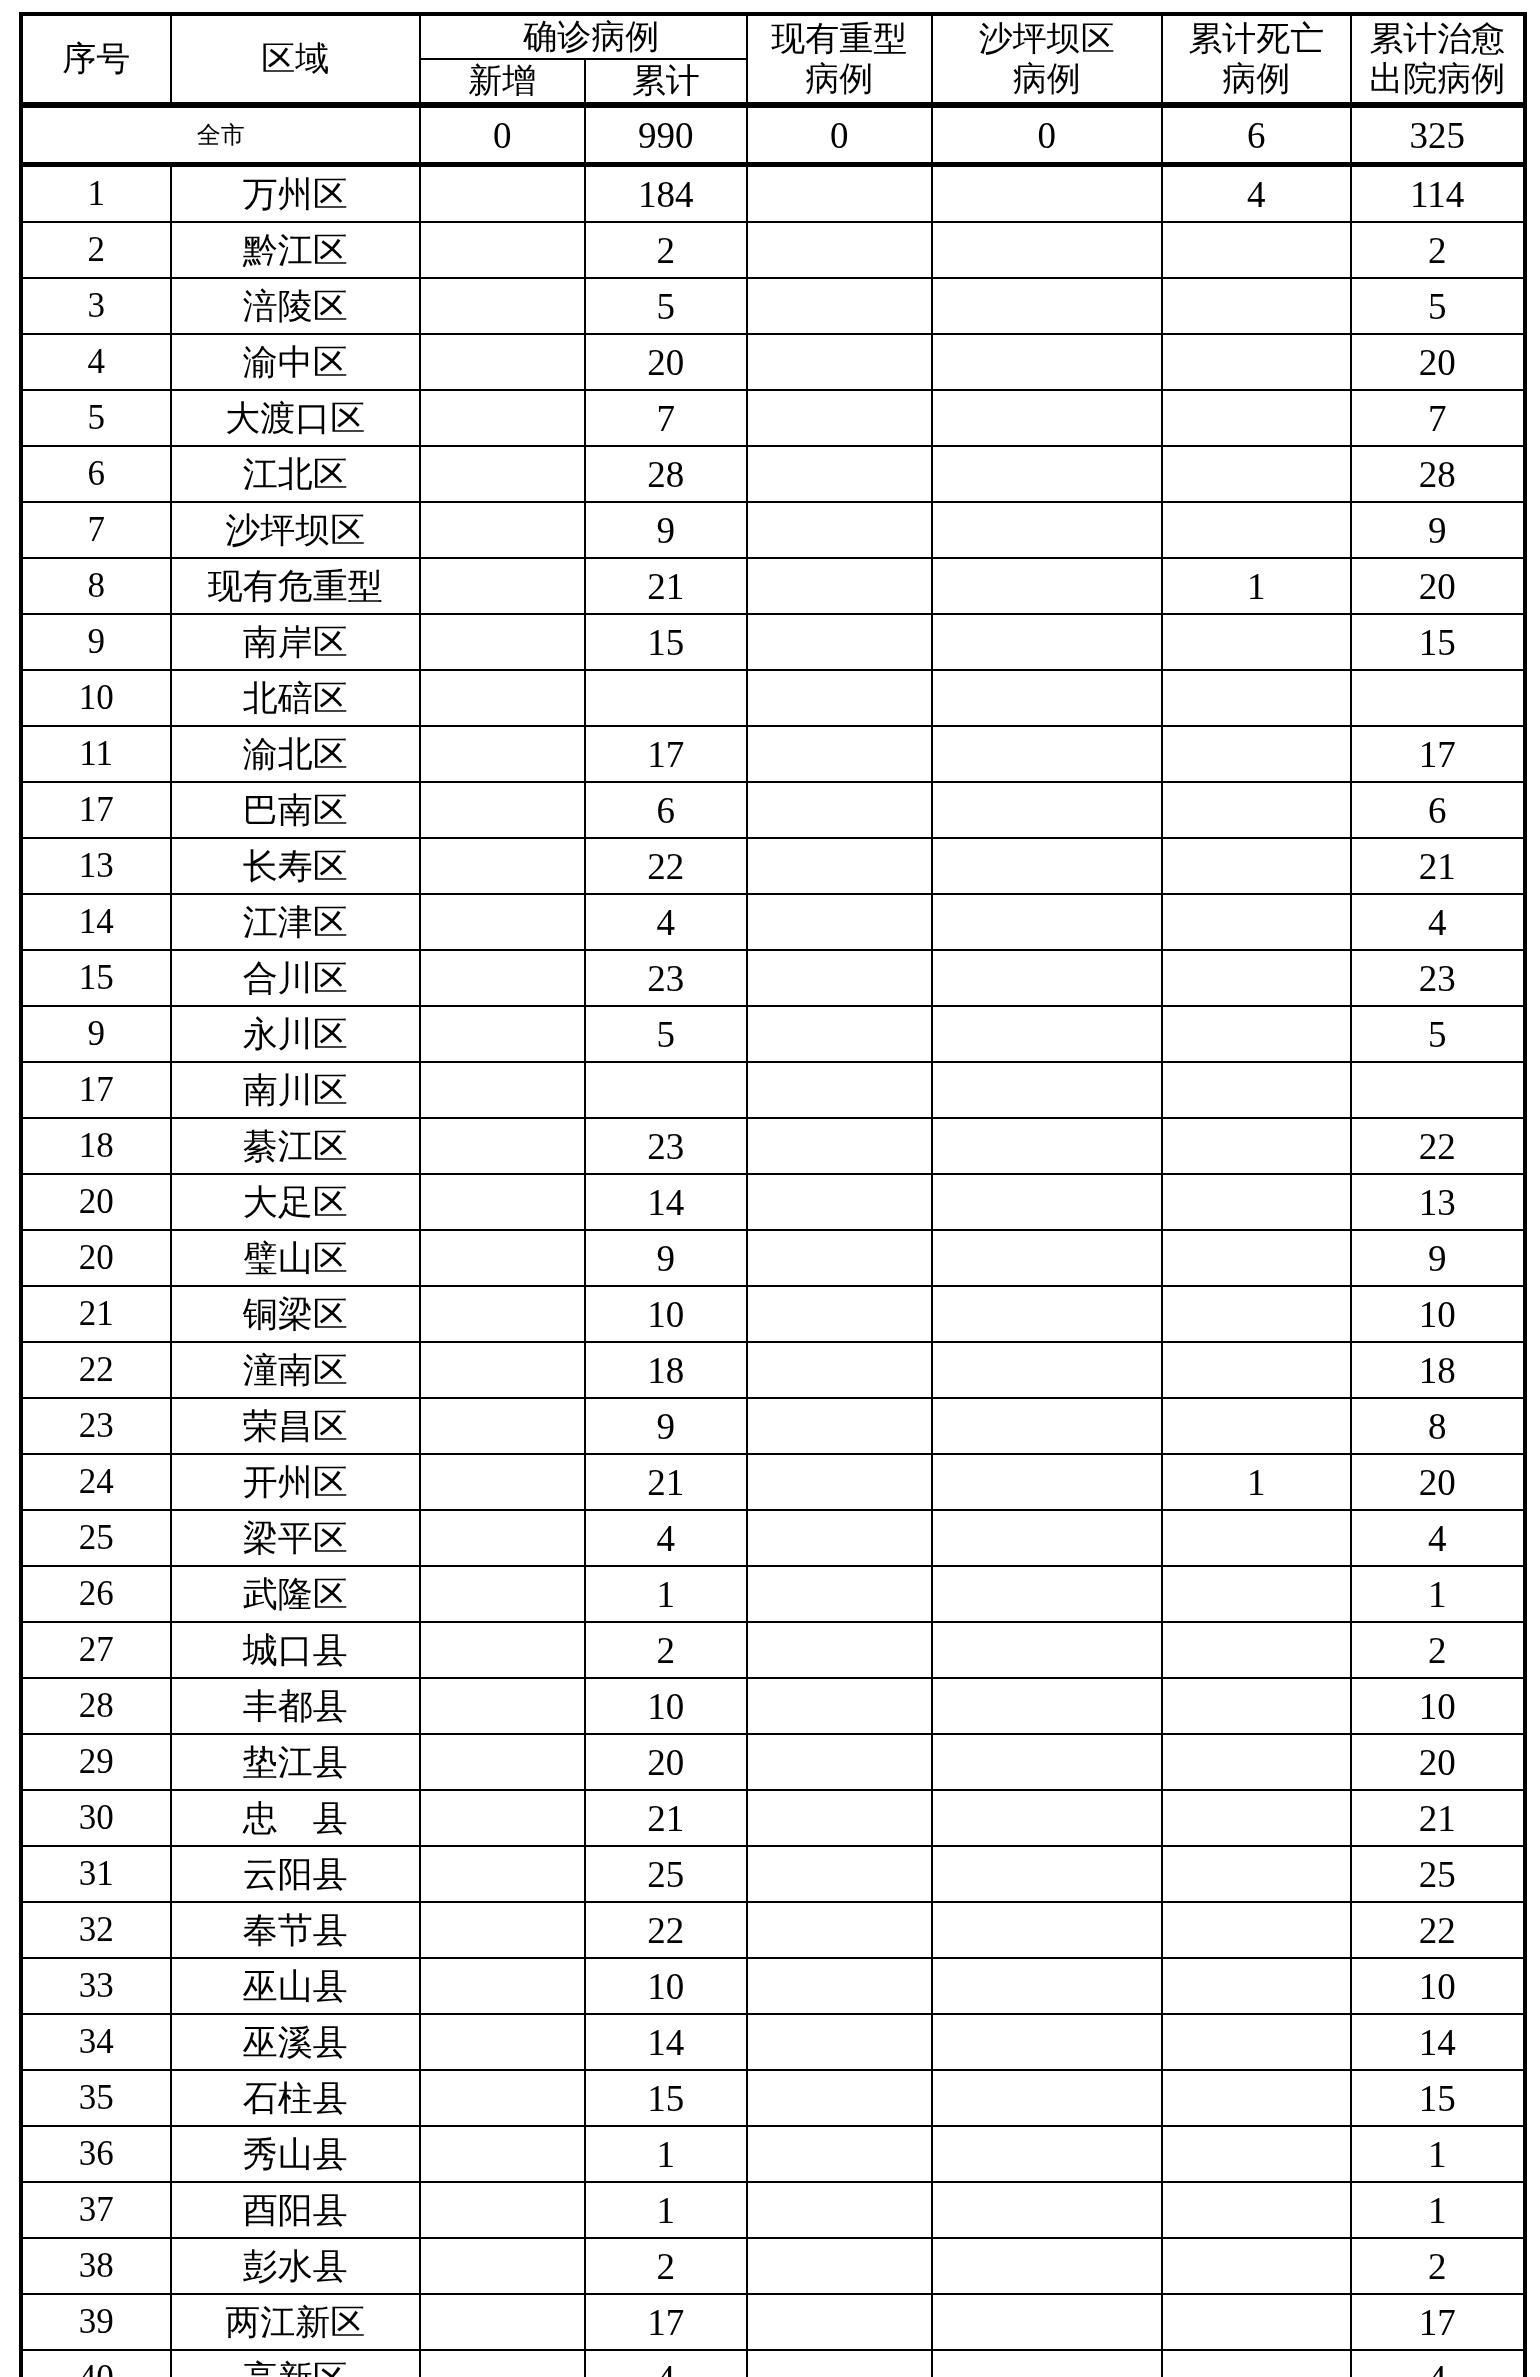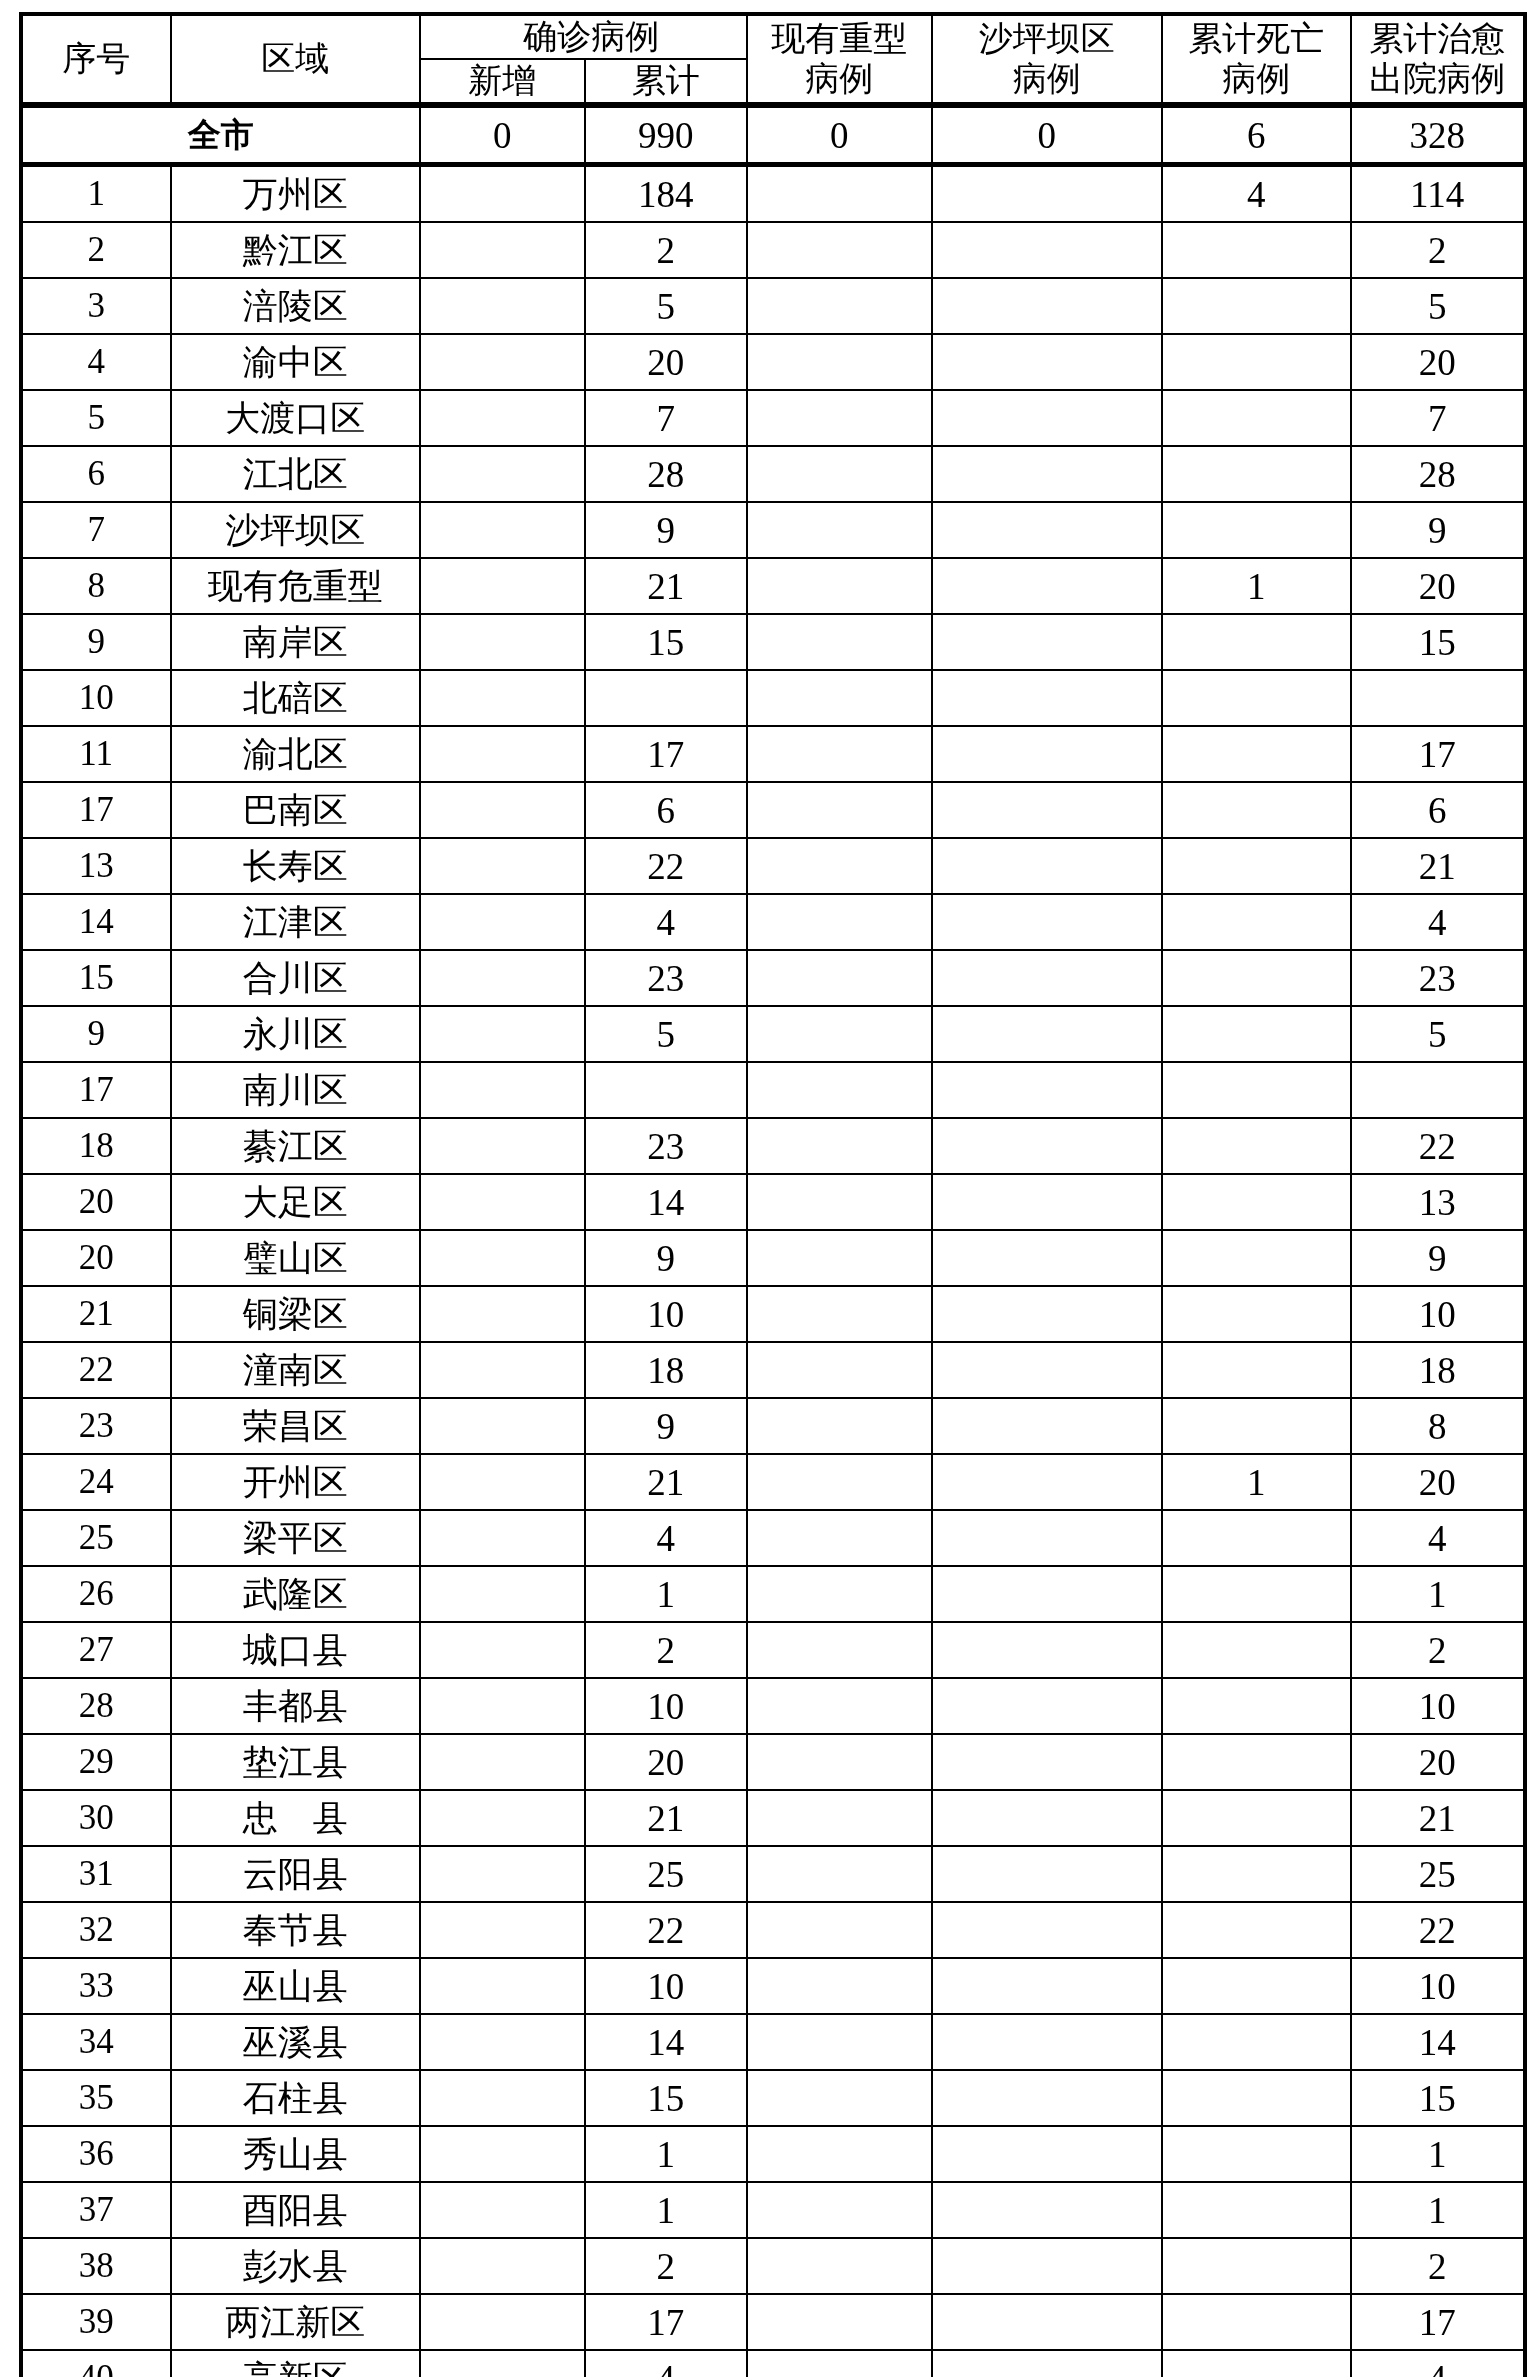--- a/index.html
+++ b/index.html
@@ -46,22 +46,21 @@
   }
   td.region, td.seq {
     font-size: 35px;
   }
   tr.summary td {
     border-top: 6px solid #000;
     border-bottom: 5.1px solid #000;
     font-size: 37px;
   }
   tr.summary td.region-merged {
-    font-size: 33px;
-    font-weight: bold;
+    font-size: 24px;
   }
 </style>
 </head>
 <body>
 
 <div class="page">
   <table class="stats">
     <colgroup>
       <col style="width:150px">
       <col style="width:249px">
@@ -110,21 +109,21 @@
       </tr>
     </thead>
     <tbody>
       <tr class="summary">
         <td colspan="2" class="region-merged">全市</td>
         <td>0</td>
         <td>990</td>
         <td>0</td>
         <td>0</td>
         <td>6</td>
-        <td>328</td>
+        <td>325</td>
       </tr>
 
   <tr>
     <td class="seq">1</td>
     <td class="region">万州区</td>
     <td></td>
     <td>184</td>
     <td></td>
     <td></td>
     <td>4</td>

